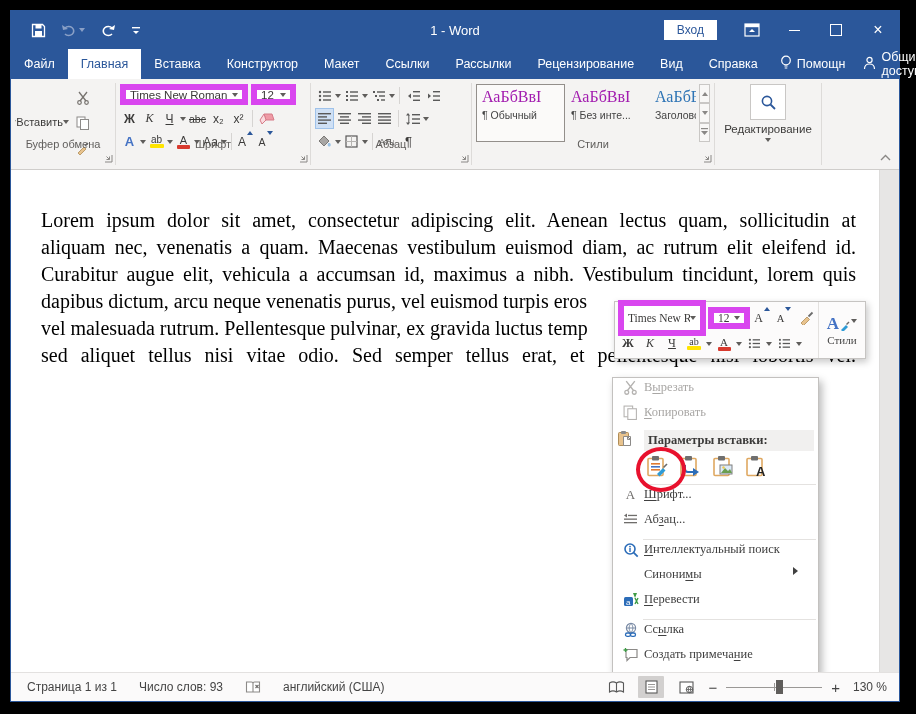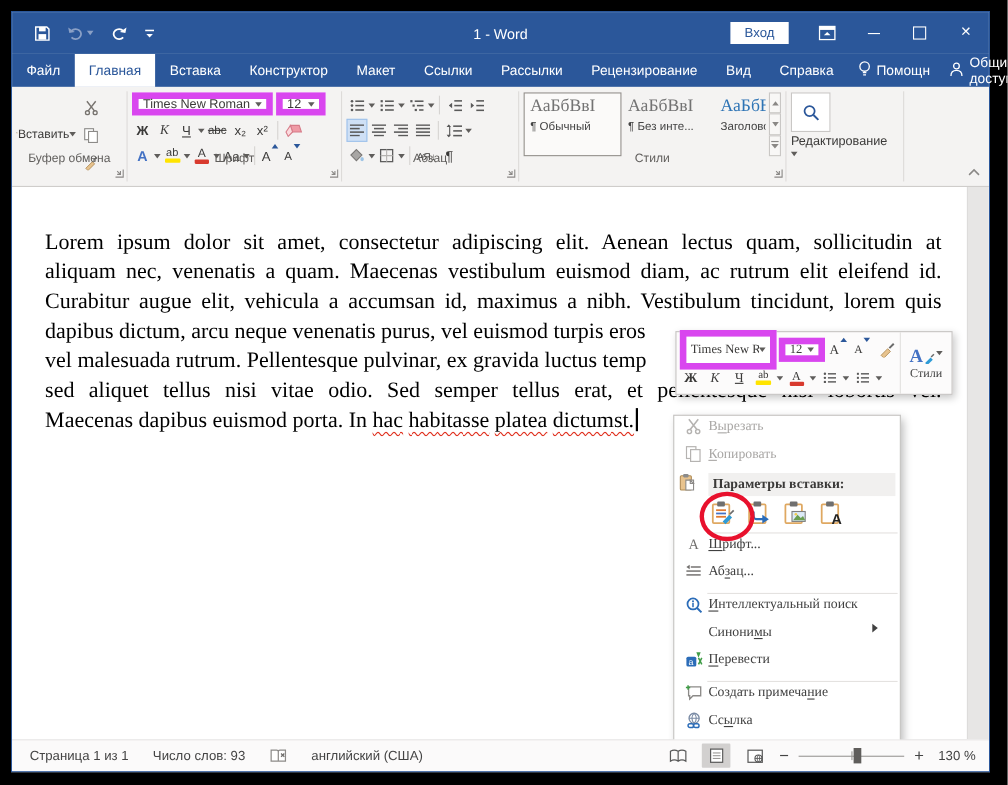--- a/index.html
+++ b/index.html
@@ -41,21 +41,21 @@
   .rrow{display:flex;align-items:center;gap:1px;height:23px}
   .ib{min-width:19px;height:21px;display:flex;align-items:center;justify-content:center;gap:1px;
       font-size:12px;color:#3b3a39;cursor:pointer;padding:0 2px;box-sizing:border-box}
   .ib.sel{background:#cfe0f5;border:1px solid #9fc2ea}
   .vsep{width:1px;height:17px;background:#d6d4d2;margin:0 3px}
   .bigbtn{width:54px;display:flex;flex-direction:row;align-items:center;cursor:pointer}
   .bigbtn .blabel{font-size:11px;color:#3b3a39;margin-top:2px}
   .ubar{display:inline-block;height:4px;border-radius:1px;margin-top:-2px}
   .stylecard{box-sizing:border-box;border:1px solid transparent;padding:3px 5px 1px;cursor:pointer;overflow:hidden;flex:0 0 auto;background:transparent}
   .stylecard.sel{border-color:#938f8b;background:#fbfaf9}
-  .ssample{font-family:"Liberation Serif","DejaVu Serif",serif;font-size:16px;color:#737373;white-space:nowrap}
+  .ssample{font-family:"Liberation Serif","DejaVu Serif",serif;font-size:16px;color:#a21caf;white-space:nowrap}
   .ssample.h1{color:#2e74b5}
   .sname{font-size:10.5px;color:#444;white-space:nowrap;margin-top:3px}
   .scrollcol{display:flex;flex-direction:column;width:14px;margin-left:2px}
   .scb{flex:1;border:1px solid #c9c7c5;background:#f8f7f6;display:flex;align-items:center;justify-content:center;cursor:pointer}
   .searchbox{width:34px;height:34px;background:#fff;border:1px solid #c9c7c5;display:flex;align-items:center;justify-content:center}
   .collapse{position:absolute;right:8px;bottom:4px;cursor:pointer}
 
   
   .document{flex:1;background:#fff;position:relative;overflow:hidden;font-family:"Liberation Serif","DejaVu Serif",serif}
   .scrollstrip{position:absolute;top:0;right:0;bottom:0;width:19px;background:#e7e6e5;border-left:1px solid #dddcdb}
@@ -458,21 +458,21 @@
       <div class="glabel">Стили</div>
       <span class="launcher">
         <svg width="9" height="9" viewBox="0 0 9 9">
             <path d="M1 8 h7 v-7" fill="none" stroke="#8a8886"></path>
             <path d="M2.5 2.5 l3 3 M5.5 2.5 v3 h-3" fill="none" stroke="#8a8886"></path>
           </svg>
       </span>
     </div>
     <div class="gsep"></div>
 
-    <div class="rgroup" style="width:106px;display:flex;flex-direction:column;align-items:flex-start">
+    <div class="rgroup" style="width:106px;display:flex;flex-direction:column;align-items:center">
       <div class="searchbox">
         <svg width="17" height="17" viewBox="0 0 17 17">
             <circle cx="7" cy="7" r="4.6" fill="none" stroke="#2b579a" stroke-width="1.6"></circle>
             <path d="M10.5 10.5 l4.5 4.5" stroke="#2b579a" stroke-width="1.8"></path>
           </svg>
       </div>
       <div style="font-size:11.5px;color:#3b3a39;margin-top:3px">Редактирование</div>
       <span class="car" style="margin-top:3px"></span>
     </div>
     <div class="gsep"></div>
@@ -488,21 +488,20 @@
   <div class="document">
     <div class="scrollstrip"></div>
 
     <div class="doctext">
       <div class="dl j">Lorem ipsum dolor sit amet, consectetur adipiscing elit. Aenean lectus quam, sollicitudin at</div>
       <div class="dl j">aliquam nec, venenatis a quam. Maecenas vestibulum euismod diam, ac rutrum elit eleifend id.</div>
       <div class="dl j">Curabitur augue elit, vehicula a accumsan id, maximus a nibh. Vestibulum tincidunt, lorem quis</div>
       <div class="dl">dapibus dictum, arcu neque venenatis purus, vel euismod turpis eros</div>
       <div class="dl">vel malesuada rutrum. Pellentesque pulvinar, ex gravida luctus temp</div>
       <div class="dl j">sed aliquet tellus nisi vitae odio. Sed semper tellus erat, et pellentesque nisi lobortis vel.</div>
-      <div class="dl"><span>Maecenas dapibus euismod porta. In </span><span><span class="sq">hac</span> <span class="sq">habitasse</span> <span class="sq">platea</span> <span class="sq">dictumst.</span></span><span class="caret"></span></div>
     </div>
 
     <div class="minitb">
       <div class="mtleft">
         <div class="mtrow">
           <div class="combo" style="width:88px;height:36px">
             <span style="white-space:nowrap;overflow:hidden">Times New Rc</span>
               <span class="car"></span>
           </div>
           <div class="combo" style="width:42px;height:22px">
@@ -684,37 +683,37 @@
               <text x="3" y="12.5" font-size="8" fill="#fff" font-family="Liberation Sans,sans-serif">a</text>
               <path d="M10 1 l4 0 -2 5 z" fill="#3f9c46"></path>
               <path d="M12 6 l3 6 M15 6 l-3 6" stroke="#3f9c46" stroke-width="1.4"></path>
             </svg>
         </span>
         <span class="lbl"><span></span><u>П</u><span>еревести</span></span>
       </div>
       <div class="msep"></div>
       <div class="mi">
         <span class="gut">
-          <svg width="16" height="15" viewBox="0 0 16 15">
-              <path d="M3 2.5 h11 v8 h-7 l-3 3 v-3 h-1 z" fill="none" stroke="#8c8a88" stroke-width="1.2"></path>
-              <path d="M2.5 1 v4 M0.5 3 h4" stroke="#3f9c46" stroke-width="1.3"></path>
-            </svg>
-        </span>
-        <span class="lbl"><span>Создать примеча</span><u>н</u><span>ие</span></span>
-      </div>
-      <div class="mi">
-        <span class="gut">
           <svg width="16" height="16" viewBox="0 0 16 16">
               <circle cx="8" cy="6" r="4.6" fill="none" stroke="#7a8ba5" stroke-width="1.2"></circle>
               <path d="M3.4 6 h9.2 M8 1.4 c-2.5 2.8 -2.5 6.4 0 9.2 M8 1.4 c2.5 2.8 2.5 6.4 0 9.2" fill="none" stroke="#7a8ba5" stroke-width="1"></path>
               <rect x="2.5" y="11" width="5" height="3.4" rx="1.7" fill="none" stroke="#2b6cb8" stroke-width="1.3"></rect>
               <rect x="7.5" y="11" width="5" height="3.4" rx="1.7" fill="none" stroke="#2b6cb8" stroke-width="1.3"></rect>
             </svg>
         </span>
         <span class="lbl"><span>Сс</span><u>ы</u><span>лка</span></span>
+      </div>
+      <div class="mi">
+        <span class="gut">
+          <svg width="16" height="15" viewBox="0 0 16 15">
+              <path d="M3 2.5 h11 v8 h-7 l-3 3 v-3 h-1 z" fill="none" stroke="#8c8a88" stroke-width="1.2"></path>
+              <path d="M2.5 1 v4 M0.5 3 h4" stroke="#3f9c46" stroke-width="1.3"></path>
+            </svg>
+        </span>
+        <span class="lbl"><span>Создать примеча</span><u>н</u><span>ие</span></span>
       </div>
     </div>
   </div>
 
   <div class="statusbar">
     <div class="sbleft">
       <span class="sbl">Страница 1 из 1</span>
       <span class="sbl">Число слов: 93</span>
       <span class="sbl">
         <svg width="16" height="14" viewBox="0 0 16 14">

